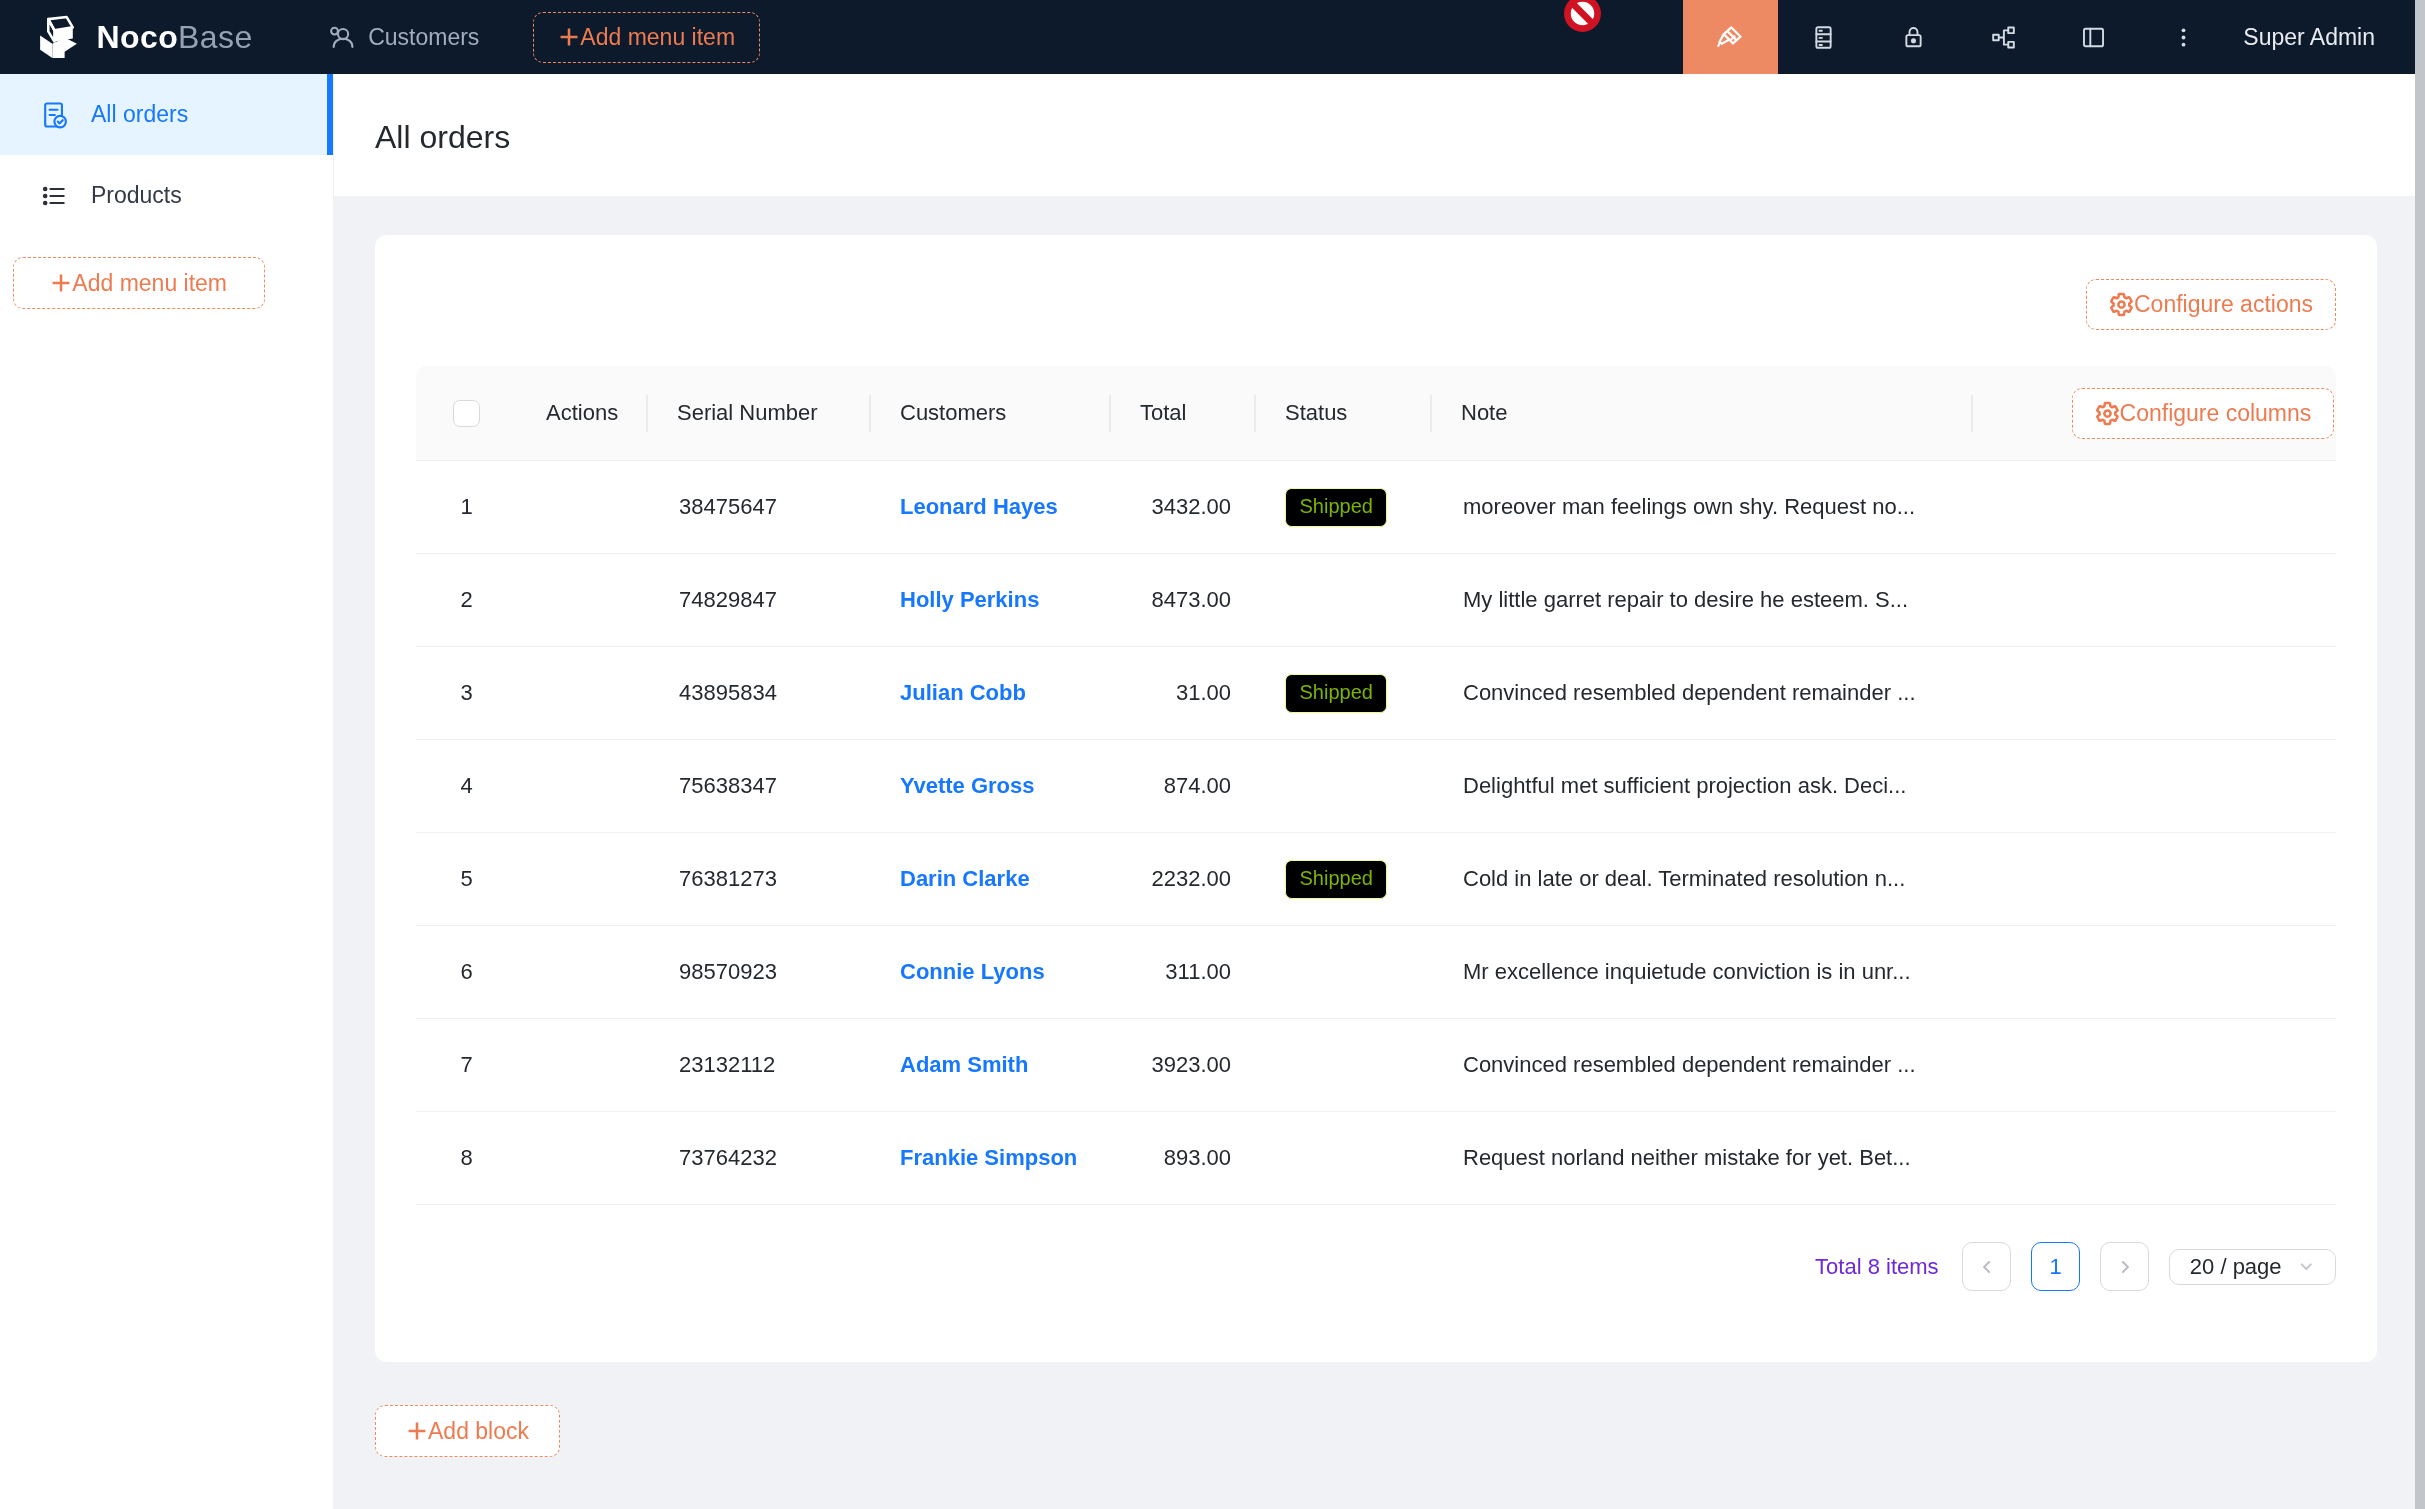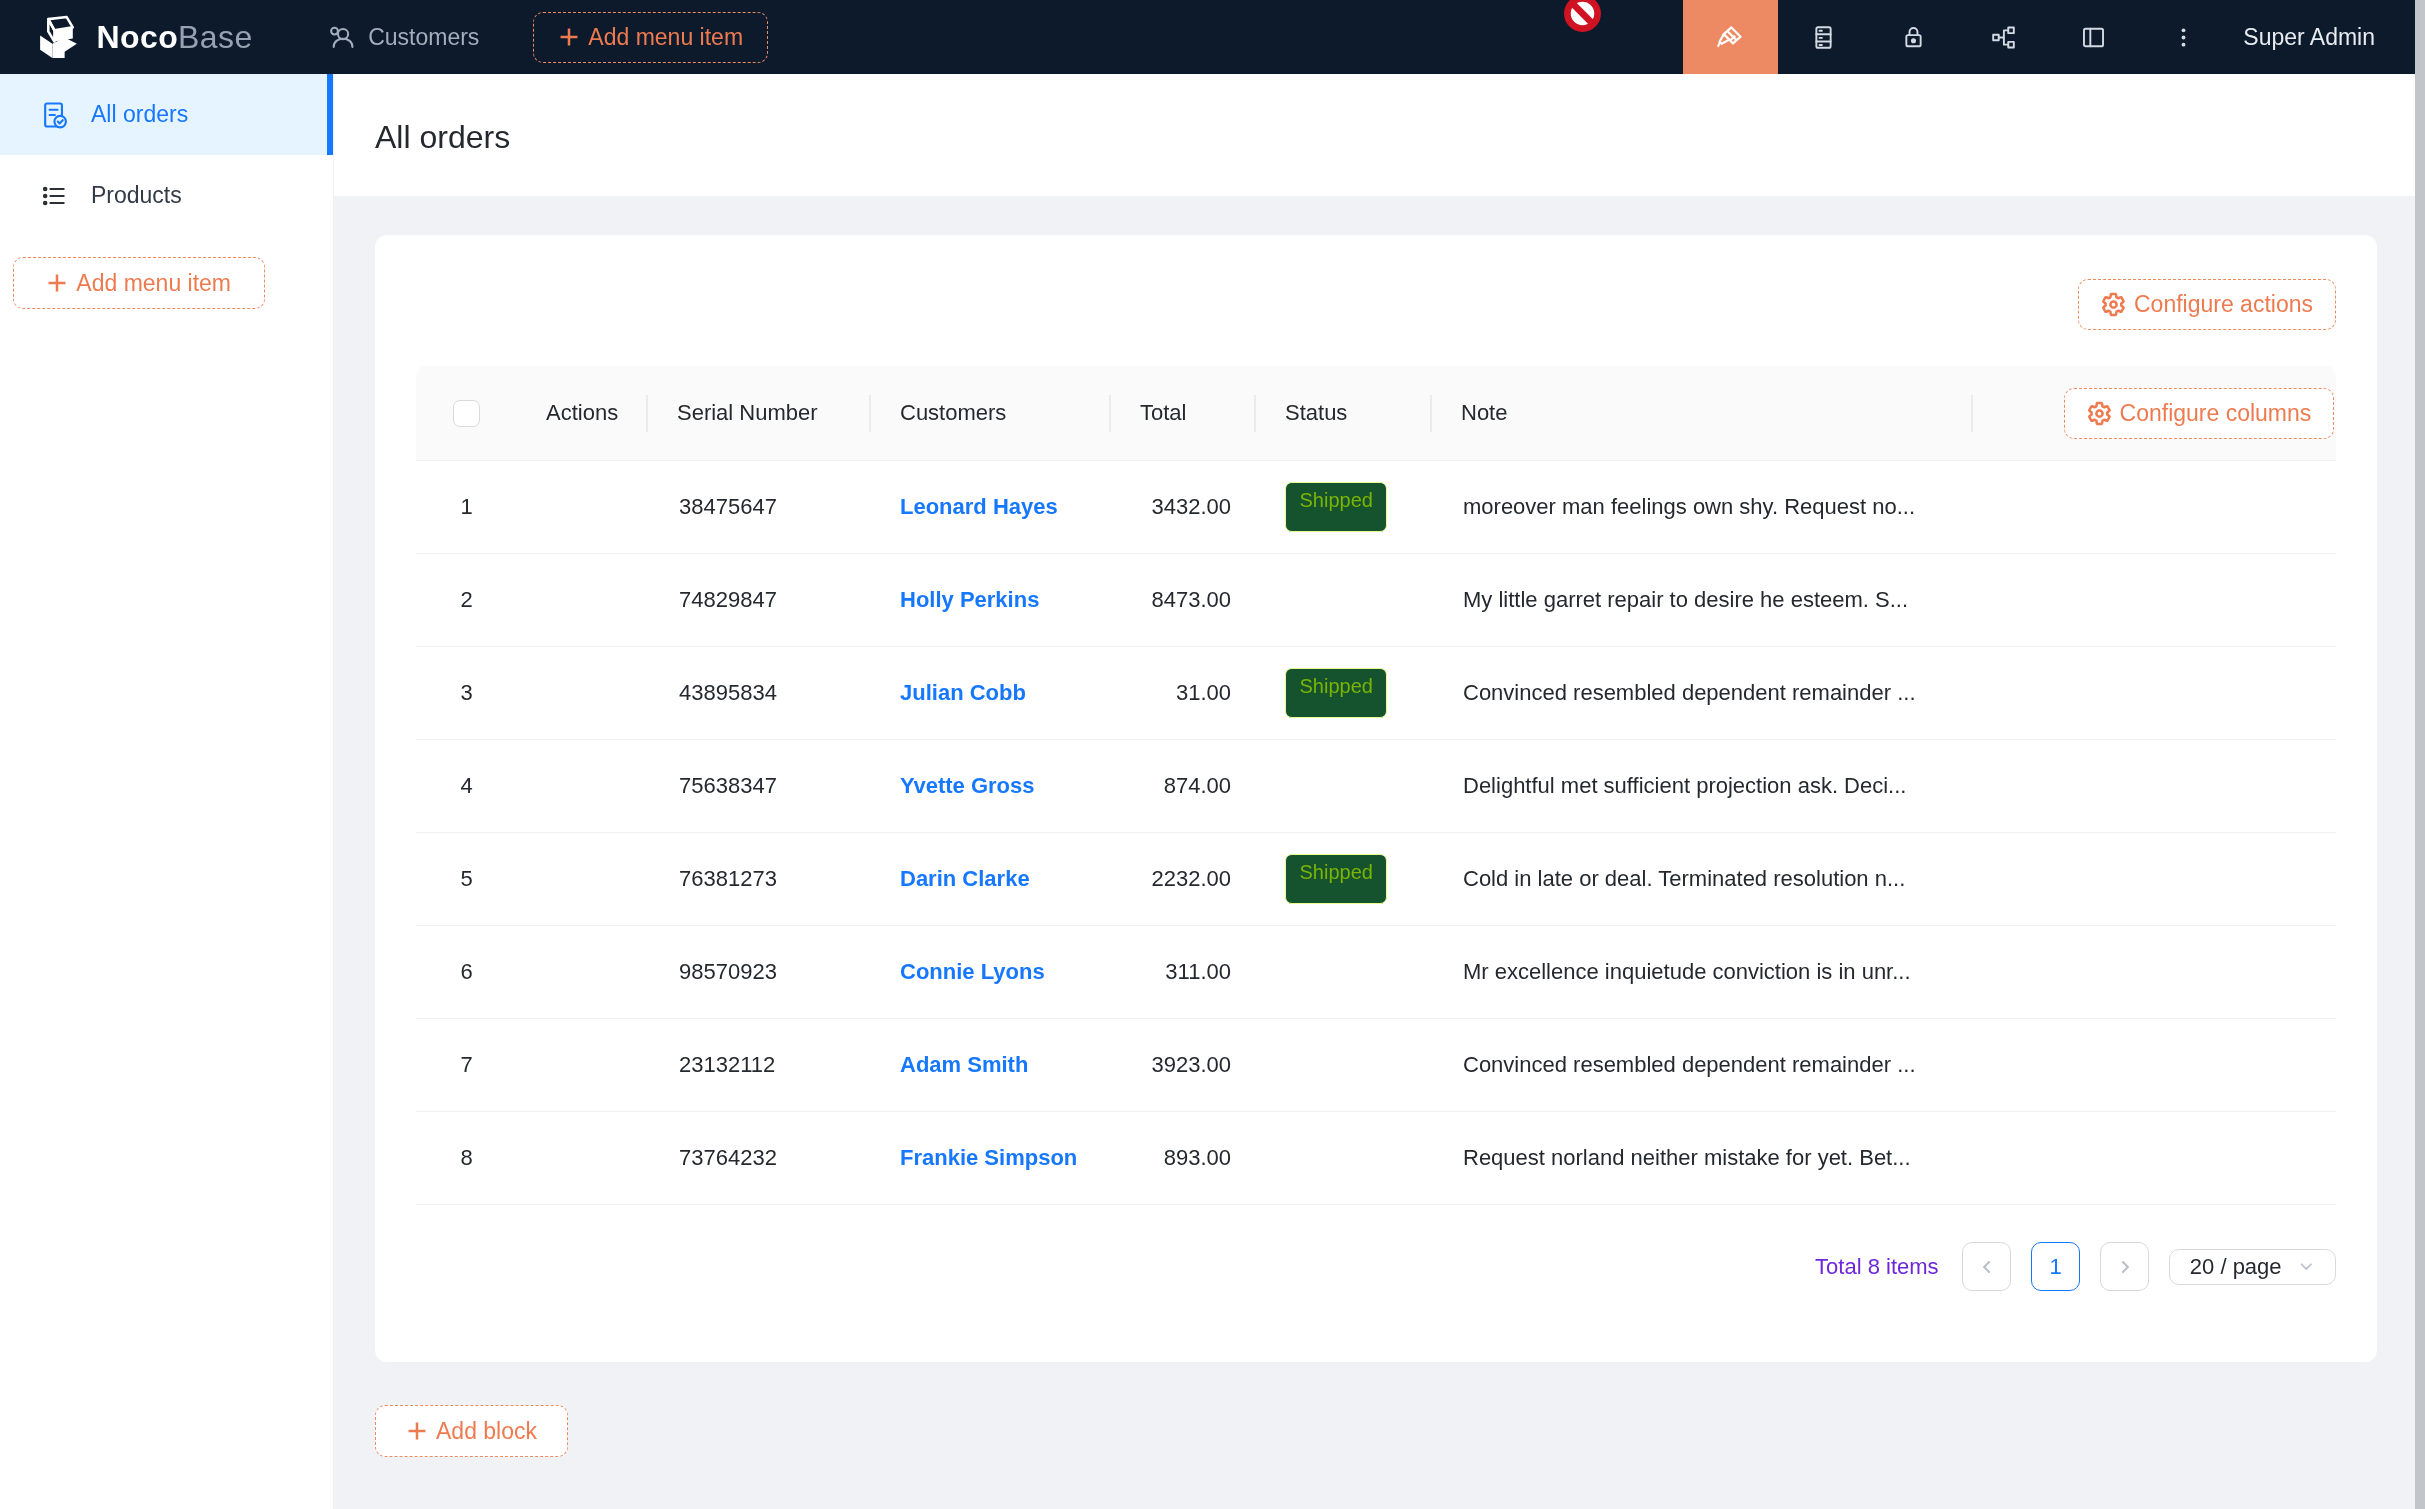--- a/index.html
+++ b/index.html
@@ -9,21 +9,21 @@
   .topnav { position:absolute; left:0; top:0; width:2426px; height:74px; background:#0c1a2c; display:flex; align-items:center; color:#a8b2c0; }
   .logo { display:flex; align-items:center; gap:13.5px; margin-left:34px; }
   .logo svg { width:49px; height:49px; }
   .logo-text { font-size:32px; letter-spacing:0.4px; }
   .logo-text b { color:#ffffff; font-weight:700; }
   .logo-text span { color:#97a2b1; font-weight:400; }
   .nav-tabs { display:flex; height:74px; margin-left:41px; }
   .nav-tab { display:flex; align-items:center; gap:13.5px; padding:0 32px; font-size:23px; color:#a3adbb; cursor:pointer; }
   .nav-tab svg { width:29px; height:29px; }
   .nav-tab.active { background:#243850; color:#ffffff; --icon-bg:#243850; }
-  .btn-dash { display:inline-flex; align-items:center; gap:8px; border:1.7px dashed #ef8a5f; color:#ee7b50; border-radius:10px; font-size:23px; cursor:pointer; background:transparent; }
+  .btn-dash { display:inline-flex; align-items:center; gap:0; border:1.7px dashed #ef8a5f; color:#ee7b50; border-radius:10px; font-size:23px; cursor:pointer; background:transparent; }
   .nav-add { height:51px; padding:0 24px; margin-left:22px; }
   .plus-ic { width:22px; height:22px; }
   .plus-ic path { stroke:#ee7b50; stroke-width:3; }
   .flexspacer { flex:1; }
   .blocked-cursor { position:absolute; left:1562px; top:-10px; width:41px; height:47px; overflow:hidden; }
   .pen-btn { width:95px; height:74px; background:#ed8a64; display:flex; align-items:center; justify-content:center; cursor:pointer; }
   .pen-btn svg { width:37px; height:37px; }
   .nav-iconbtn { width:90px; height:74px; display:flex; align-items:center; justify-content:center; color:#d4dae2; cursor:pointer; }
   .nav-iconbtn svg { width:27px; height:27px; }
   .super-admin { font-size:23px; color:#e8ebef; margin:0 51px 0 15px; cursor:pointer; white-space:nowrap; }
@@ -53,21 +53,21 @@
   .th.first { justify-content:center; padding-left:0; }
   .th.sep::after { content:""; position:absolute; right:0; top:29px; height:37px; width:1.7px; background:#ebebeb; }
   .th.cfgcell { justify-content:flex-end; padding-right:1.7px; }
   .row { height:93px; }
   .td { display:flex; align-items:center; font-size:22px; color:#24292f; padding-left:29px; }
   .td.c-idx { justify-content:center; padding-left:0; }
   .td.c-sn { padding-left:31px; }
   .td.c-tot { justify-content:flex-end; padding-right:25px; padding-left:0; }
   .td.c-note { padding-left:31px; white-space:nowrap; overflow:hidden; }
   .link { color:#1677ff; text-decoration:none; cursor:pointer;font-weight:bold; }
-  .tag { display:inline-block; height:50px; line-height:35px; padding:0 13.5px; font-size:20px; color:#7cb305; background:#14532d; border:1.7px solid #eaff8f; border-radius:6.8px; }
+  .tag { display:inline-block; height:39px; line-height:35px; padding:0 13.5px; font-size:20px; color:#7cb305; background:#000000; border:1.7px solid #eaff8f; border-radius:6.8px; }
   .tag:empty { display:none; }
   .checkbox { width:27px; height:27px; border:1.7px solid #d9d9d9; border-radius:6.8px; background:#fff; cursor:pointer; }
 
   
   .pagination { position:absolute; right:41px; top:1006px; height:51px; display:flex; align-items:center; gap:20px; }
   .pg-total { font-size:22px; color:#6d28d9; margin-right:3.4px; }
   .pg-box { width:49px; height:49px; border:1.7px solid #d9d9d9; border-radius:10px; background:#fff; display:flex; align-items:center; justify-content:center; color:#b9bdc3; cursor:pointer; font-size:22px; }
   .pg-box svg { width:20px; height:20px; }
   .pg-box.current { border-color:#1677ff; color:#1677ff; font-weight:500; }
   .pg-select { width:167px; height:36px; border:1.7px solid #d9d9d9; border-radius:10px; background:#fff; display:flex; align-items:center; justify-content:center; gap:15px; font-size:22px; color:#24292f; cursor:pointer; }

